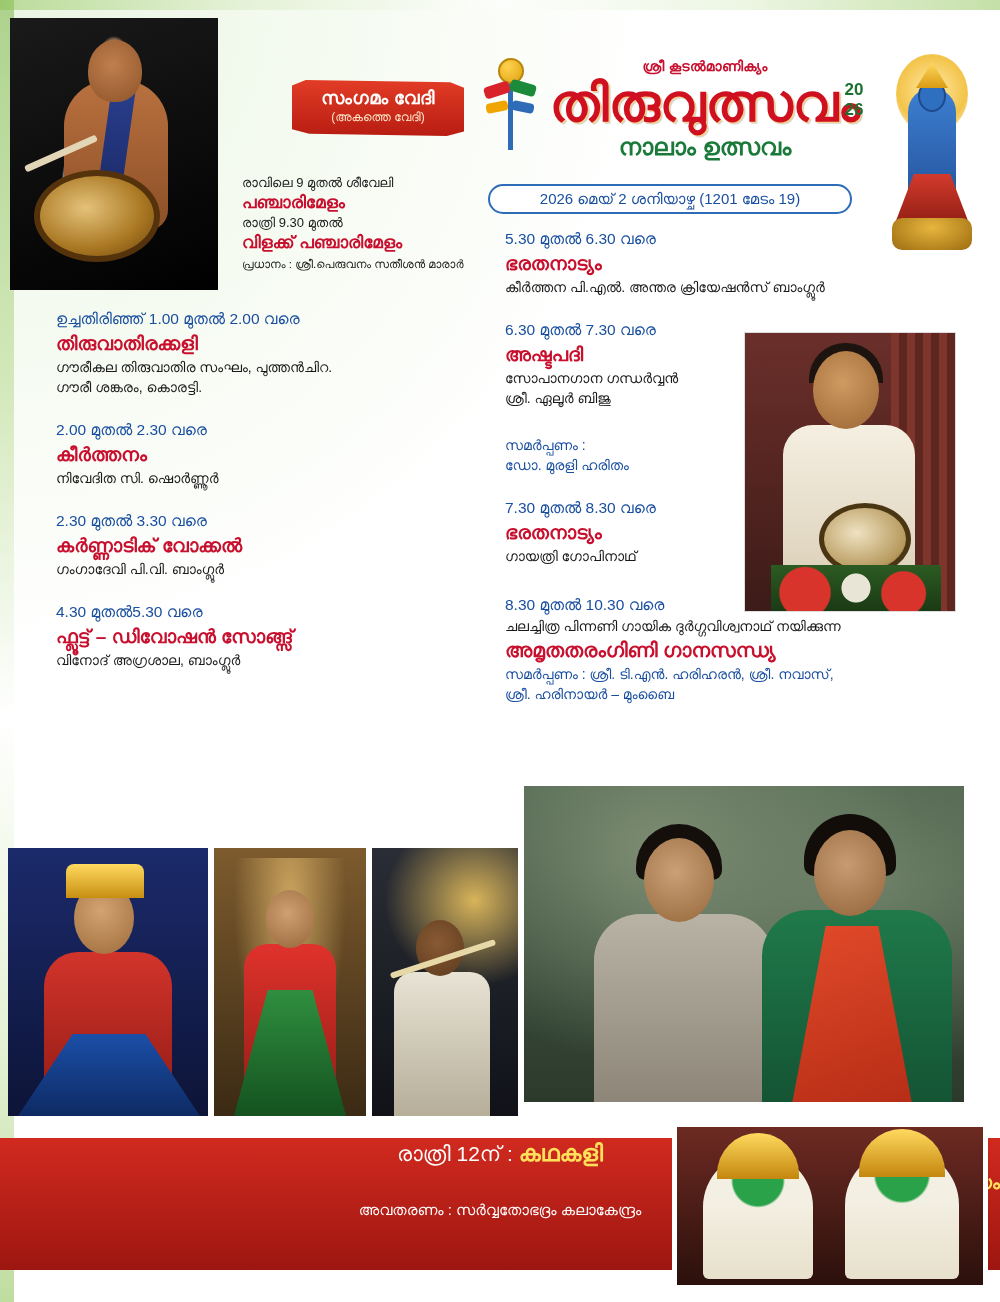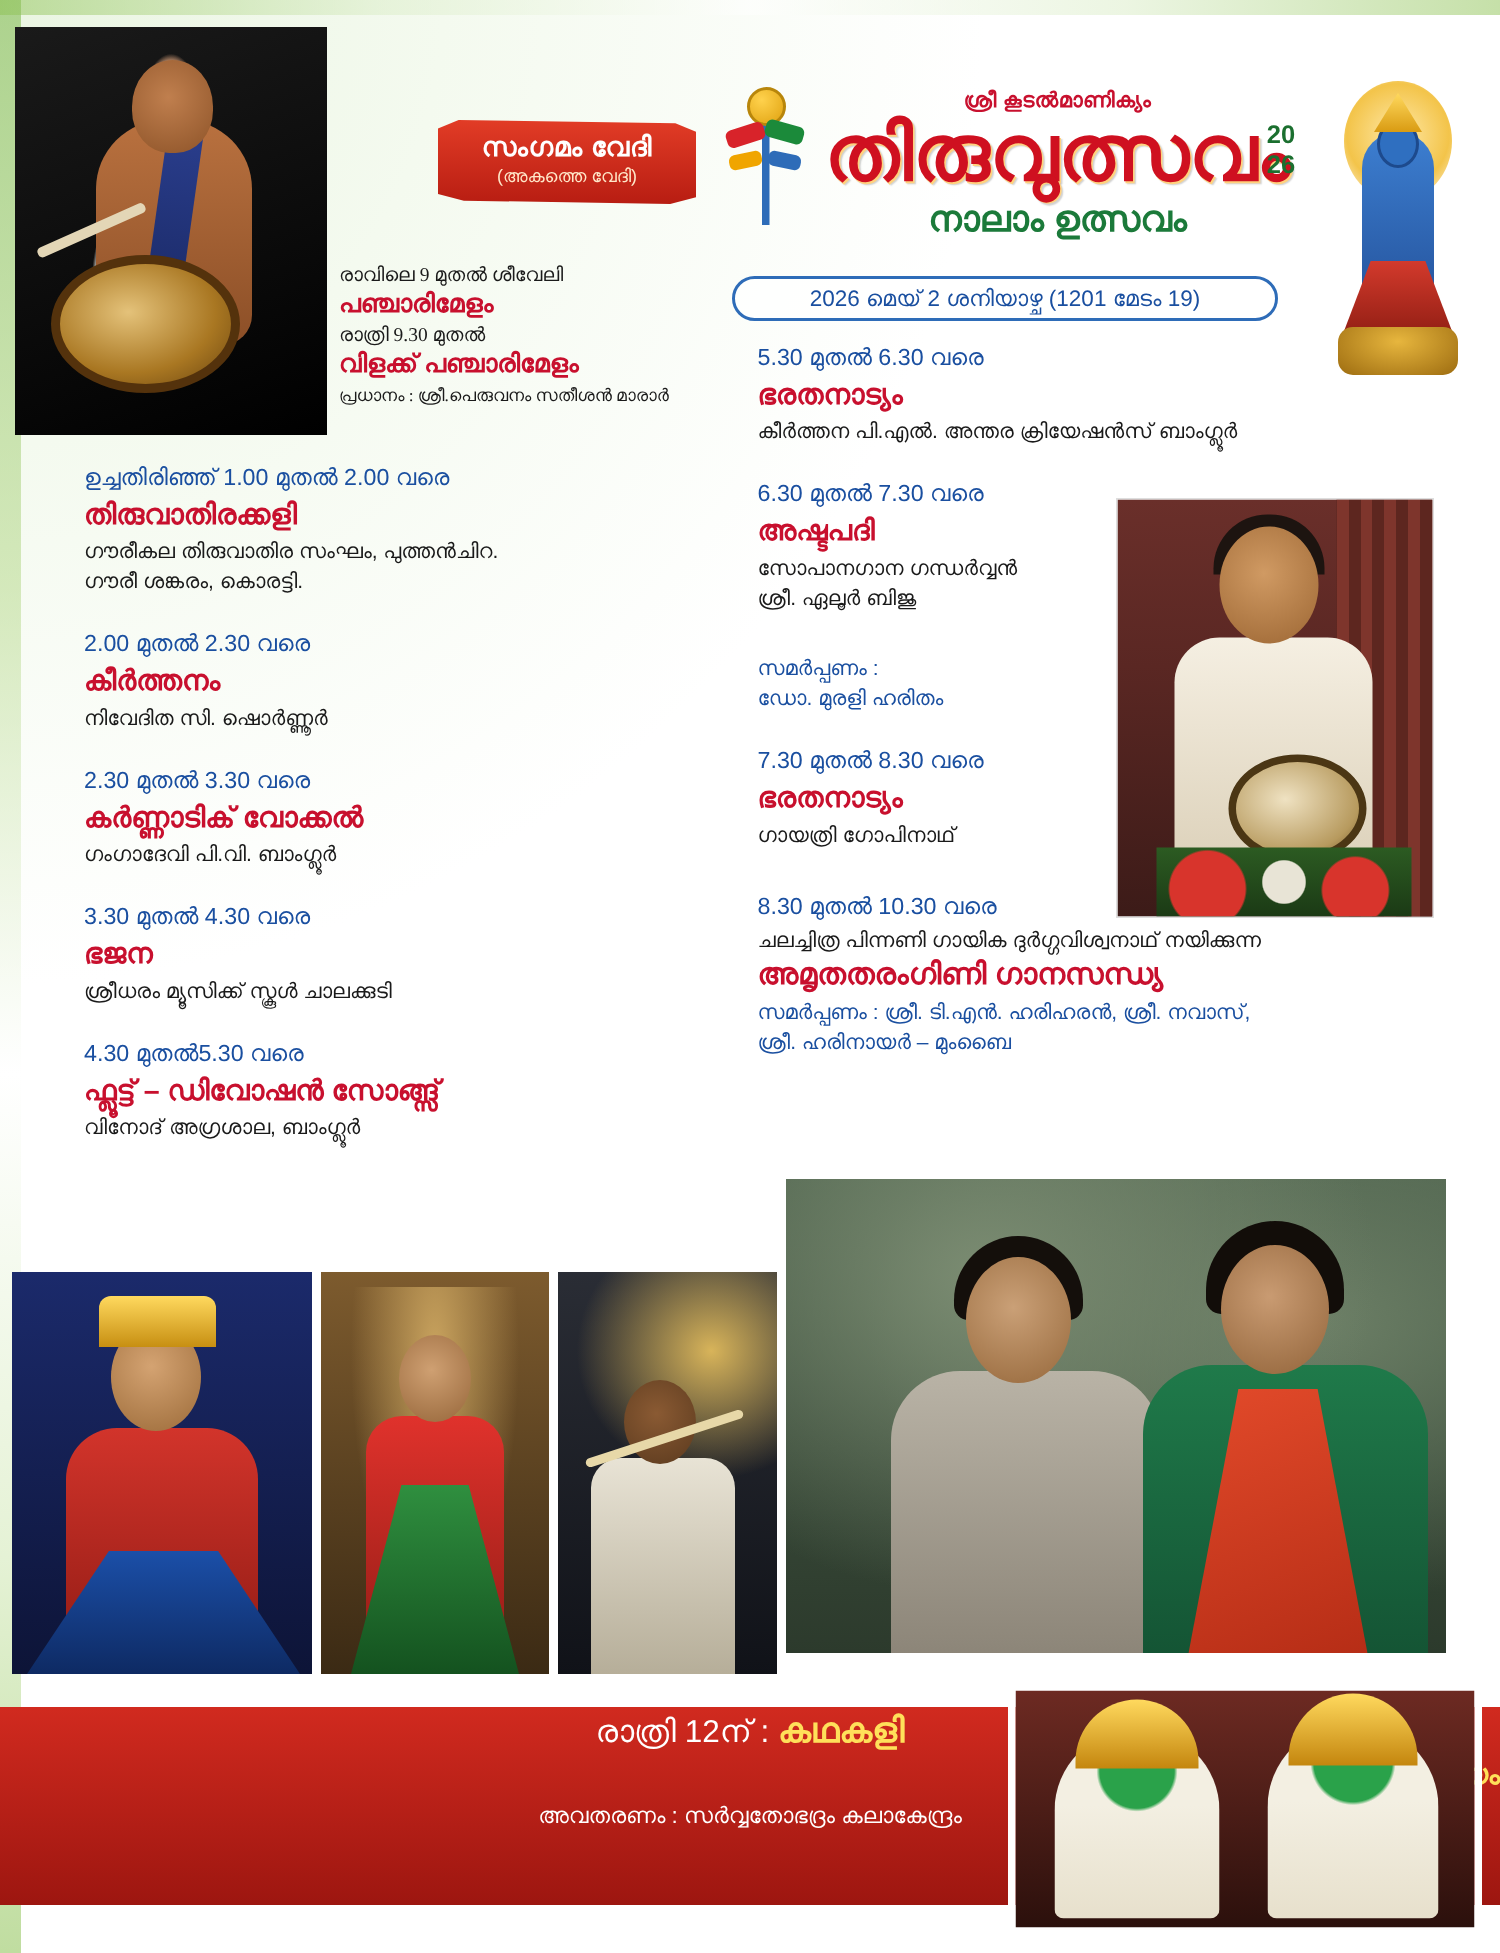--- a/index.html
+++ b/index.html
@@ -133,21 +133,21 @@
   .deity .face { position:absolute; left:32px; top:26px; width:28px; height:32px; border-radius:50%;
     background:#2f6fc0; border:2px solid #1d4a8d;}
   .deity .crown { position:absolute; left:30px; top:8px; width:32px; height:26px;
     background:linear-gradient(180deg,#ffd95e,#d99b12); clip-path:polygon(50% 0,100% 100%,0 100%);}
   .deity .base { position:absolute; left:6px; bottom:0; width:80px; height:32px;
     background:radial-gradient(ellipse at 50% 30%, #e7b63e, #9d6c10); border-radius:10px;}
   .deity .skirt { position:absolute; left:8px; top:120px; width:76px; height:52px;
     background:linear-gradient(180deg,#d33a2c,#8f1d13); clip-path:polygon(26% 0,74% 0,100% 100%,0 100%);}
 
   
-  .morning { position:absolute; left:226px; top:174px; width:230px;font-family:Liberation Serif, serif; }
+  .morning { position:absolute; left:242px; top:174px; width:230px; }
   .m-small { font-size:13px; color:#1a1a1a; line-height:18px; }
   .m-red { font-size:17px; color:#c8102e; font-weight:bold; line-height:22px; }
   .m-note { font-size:11.5px; color:#1a1a1a; margin-top:4px; }
 
   
   .col-left { position:absolute; left:56px; top:308px; width:400px; }
   .col-right { position:absolute; left:505px; top:228px; width:450px; }
 
   .item { margin-bottom: 22px; }
   .time { font-size:15.5px; color:#1a4fa0; line-height:22px; }
@@ -334,25 +334,20 @@
       <div class="time">2.00 മുതൽ 2.30 വരെ</div>
       <div class="prog">കീർത്തനം</div>
       <div class="perf">നിവേദിത സി. ഷൊർണ്ണൂർ</div>
     </div>
     <div class="item">
       <div class="time">2.30 മുതൽ 3.30 വരെ</div>
       <div class="prog">കർണ്ണാടിക് വോക്കൽ</div>
       <div class="perf">ഗംഗാദേവി പി.വി. ബാംഗ്ലൂർ</div>
     </div>
     <div class="item">
-      <div class="time">3.30 മുതൽ 4.30 വരെ</div>
-      <div class="prog">ഭജന</div>
-      <div class="perf">ശ്രീധരം മ്യൂസിക്ക് സ്കൂൾ ചാലക്കുടി</div>
-    </div>
-    <div class="item">
       <div class="time">4.30 മുതൽ5.30 വരെ</div>
       <div class="prog">ഫ്ലൂട്ട് – ഡിവോഷൻ സോങ്ങ്സ്</div>
       <div class="perf">വിനോദ് അഗ്രശാല, ബാംഗ്ലൂർ</div>
     </div>
   </div>
 
   <div class="col-right">
     <div class="item">
       <div class="time">5.30 മുതൽ 6.30 വരെ</div>
       <div class="prog">ഭരതനാട്യം</div>

